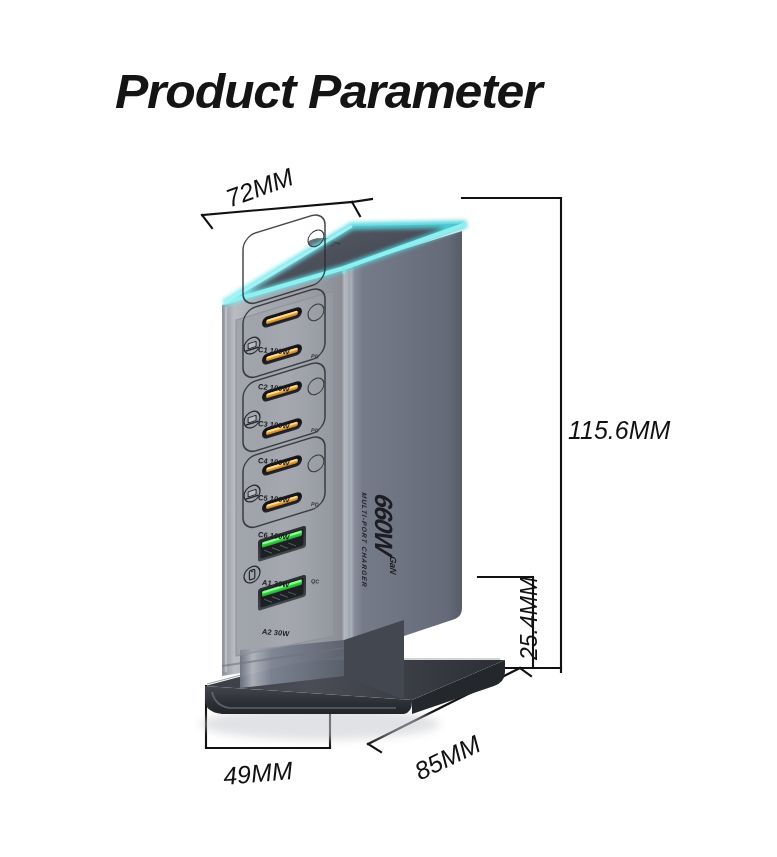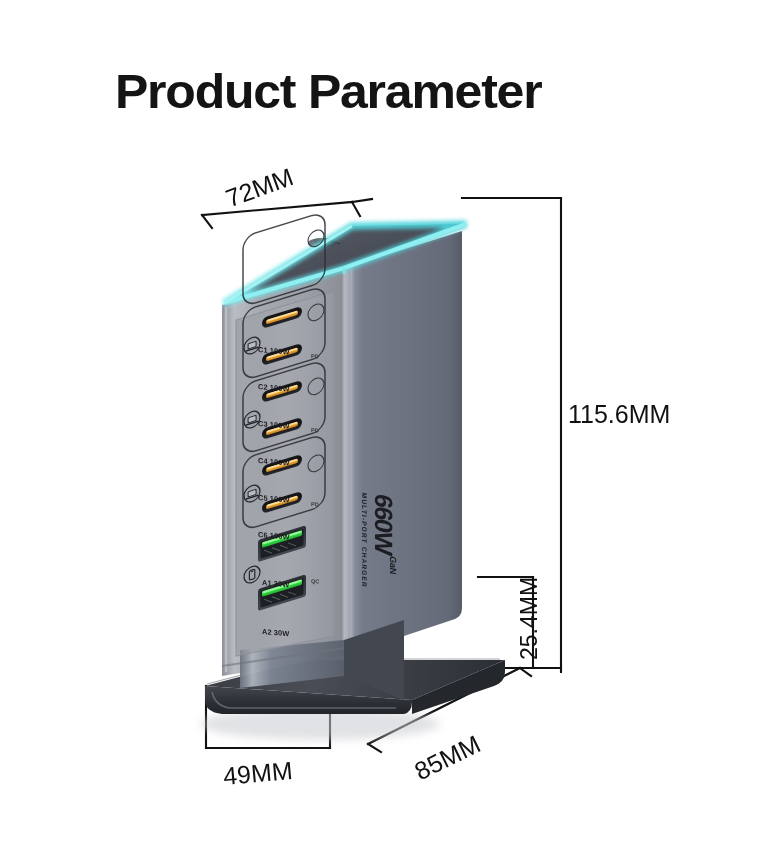--- a/index.html
+++ b/index.html
@@ -3,21 +3,21 @@
 <meta charset="utf-8">
 <style>
   html,body{margin:0;padding:0;}
   body{
     width:777px;height:857px;
     background:#ffffff;
     font-family:"Liberation Sans", sans-serif;
     overflow:hidden;
     position:relative;
   }
-  #stage{position:absolute;inset:0;}
+  #stage{position:absolute;inset:0;font-style:italic;}
 
   
   #title{
     position:absolute;
     left:115px; top:63px;
     font-size:49px;
     font-weight:bold;
     letter-spacing:-1.2px;
     color:#141414;
     white-space:nowrap;
@@ -31,21 +31,21 @@
 
   
   .dim{
     position:absolute;
     font-size:25px;
     color:#111;
     white-space:nowrap;
     letter-spacing:0px;
   }
   #dim-72{ left:222px; top:186px; transform:rotate(-20deg); transform-origin:left top; }
-  #dim-1156{ left:568px; top:400px; }
+  #dim-1156{ left:568px; top:416px; }
   #dim-254{ left:516px; top:660px; transform:rotate(-90deg); transform-origin:left top; font-size:23px;}
   #dim-85{ left:410px; top:760px; transform:rotate(-26deg); transform-origin:left top; }
   #dim-49{ left:222px; top:762px; transform:rotate(-5deg); transform-origin:left top; }
 
   
   .plabel{
     position:absolute;
     font-size:7.4px;
     font-weight:bold;
     color:#1b1b1f;

